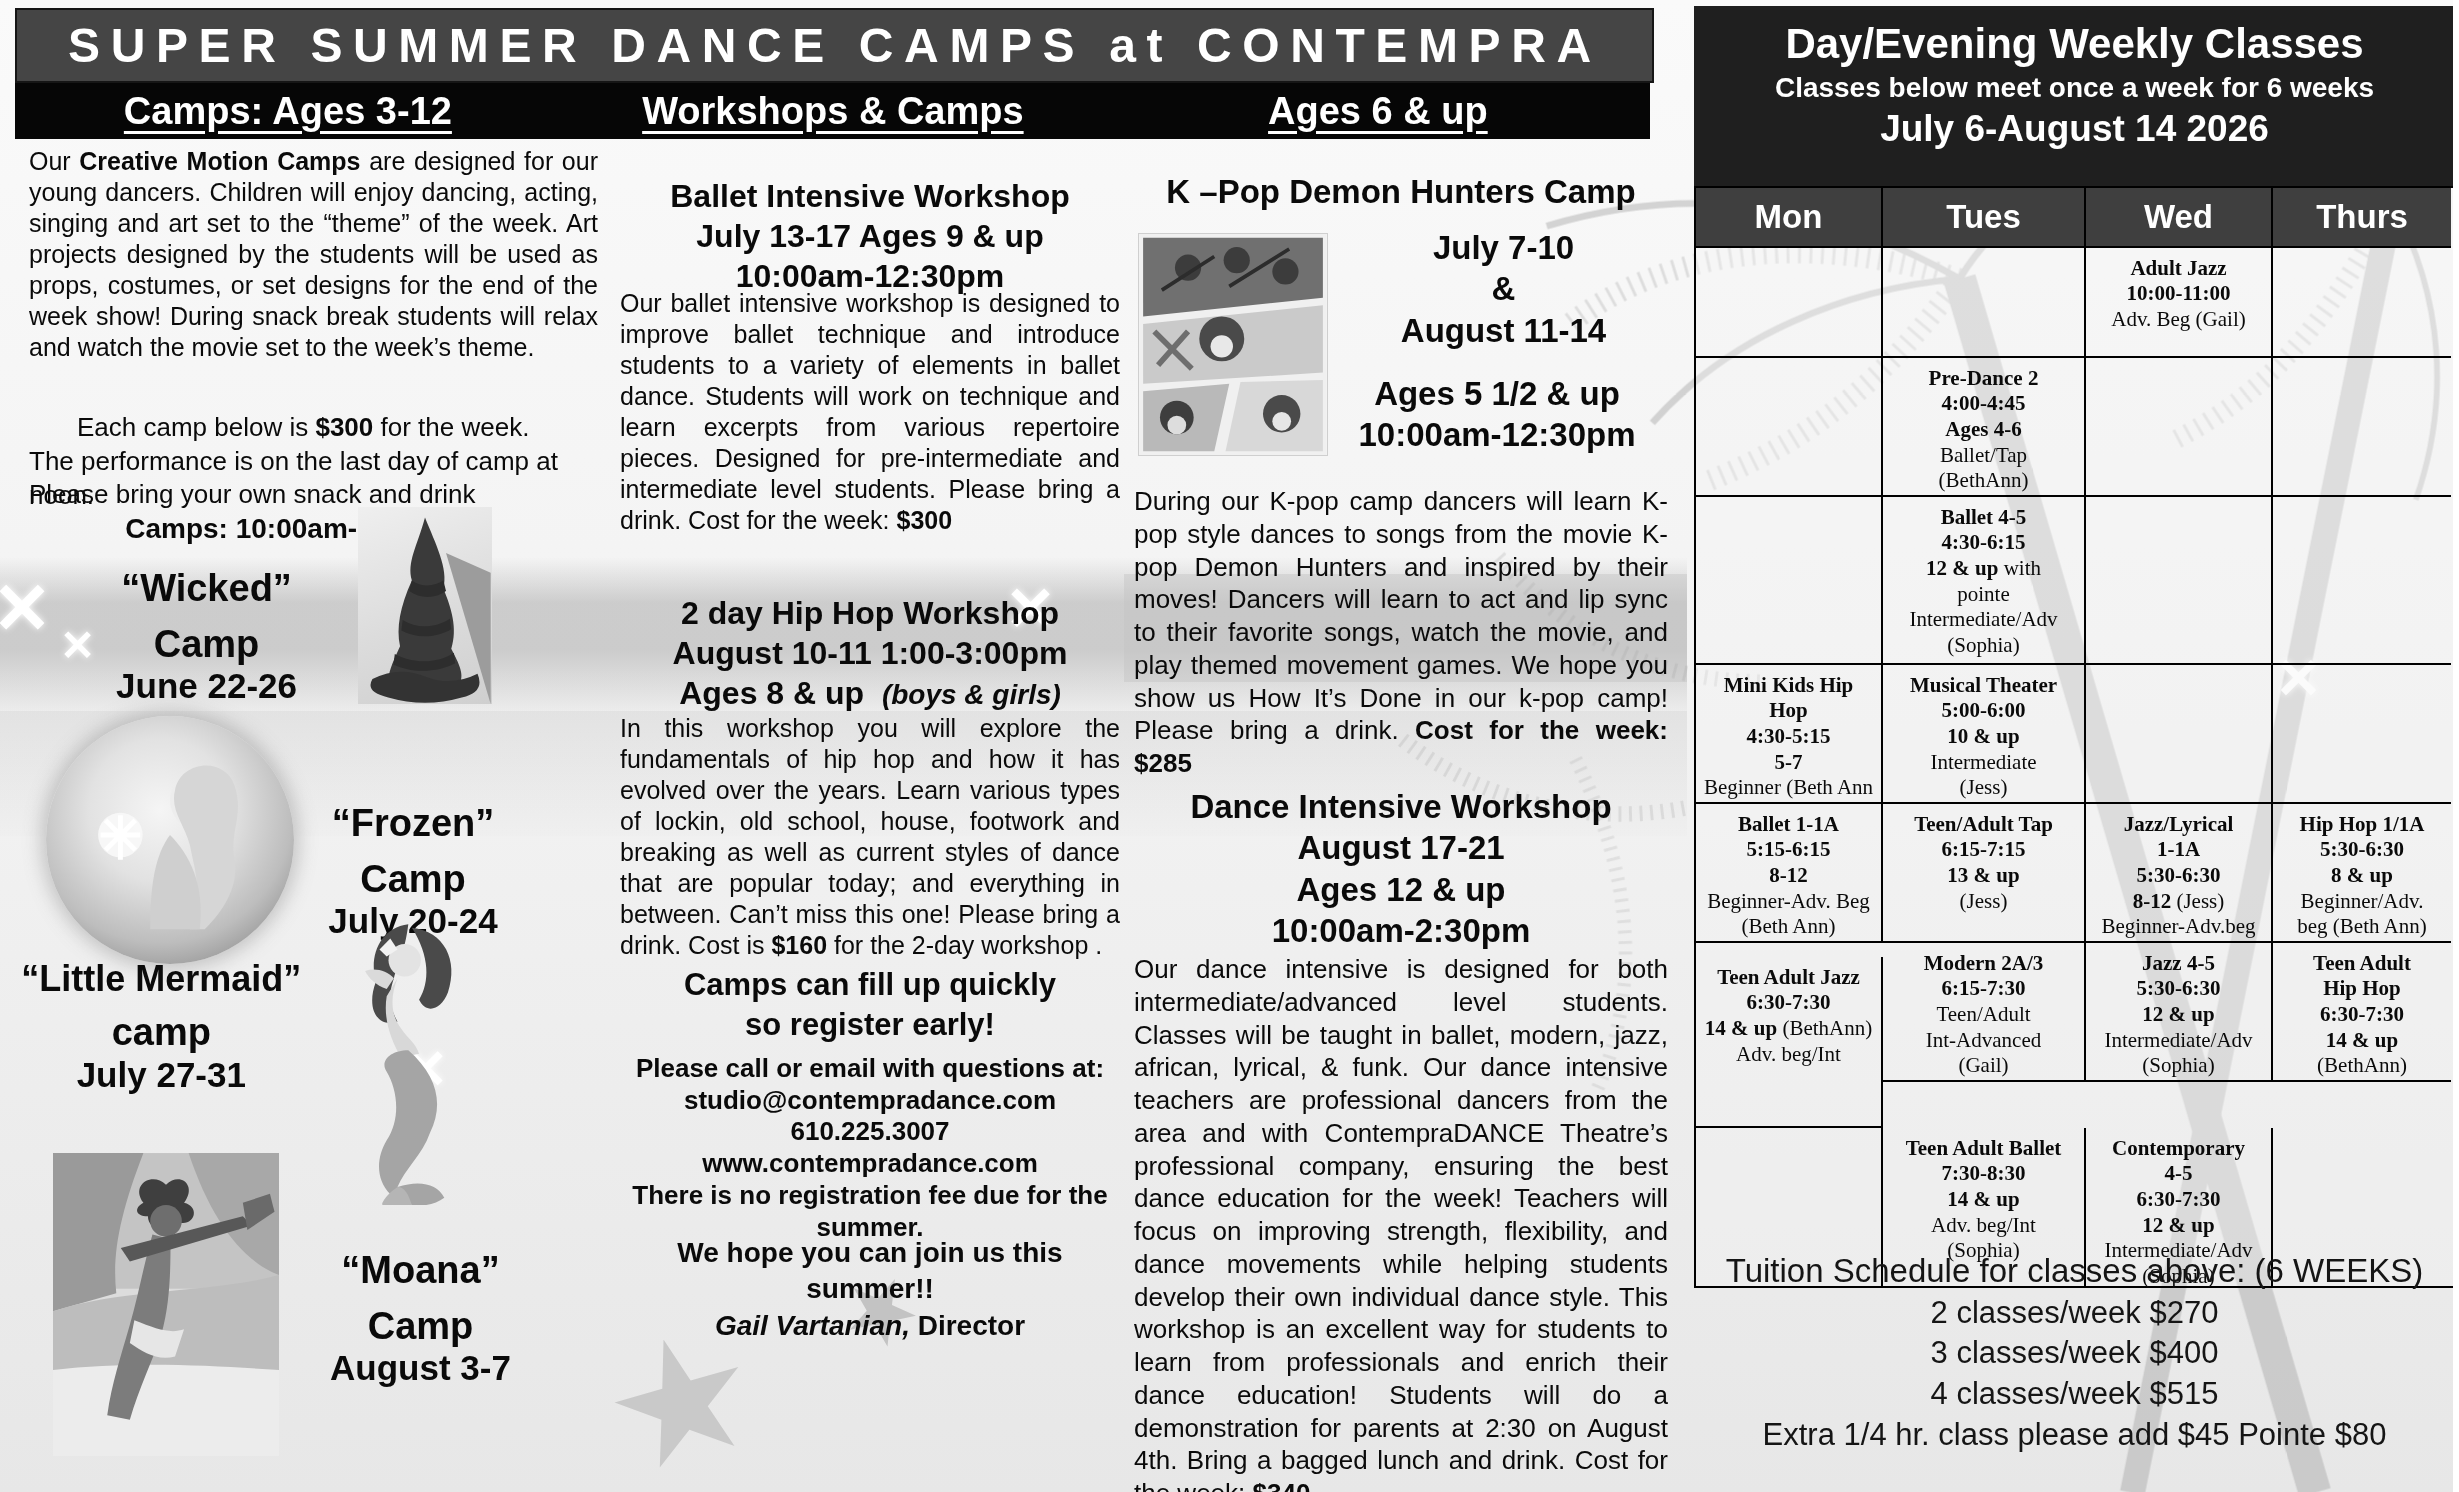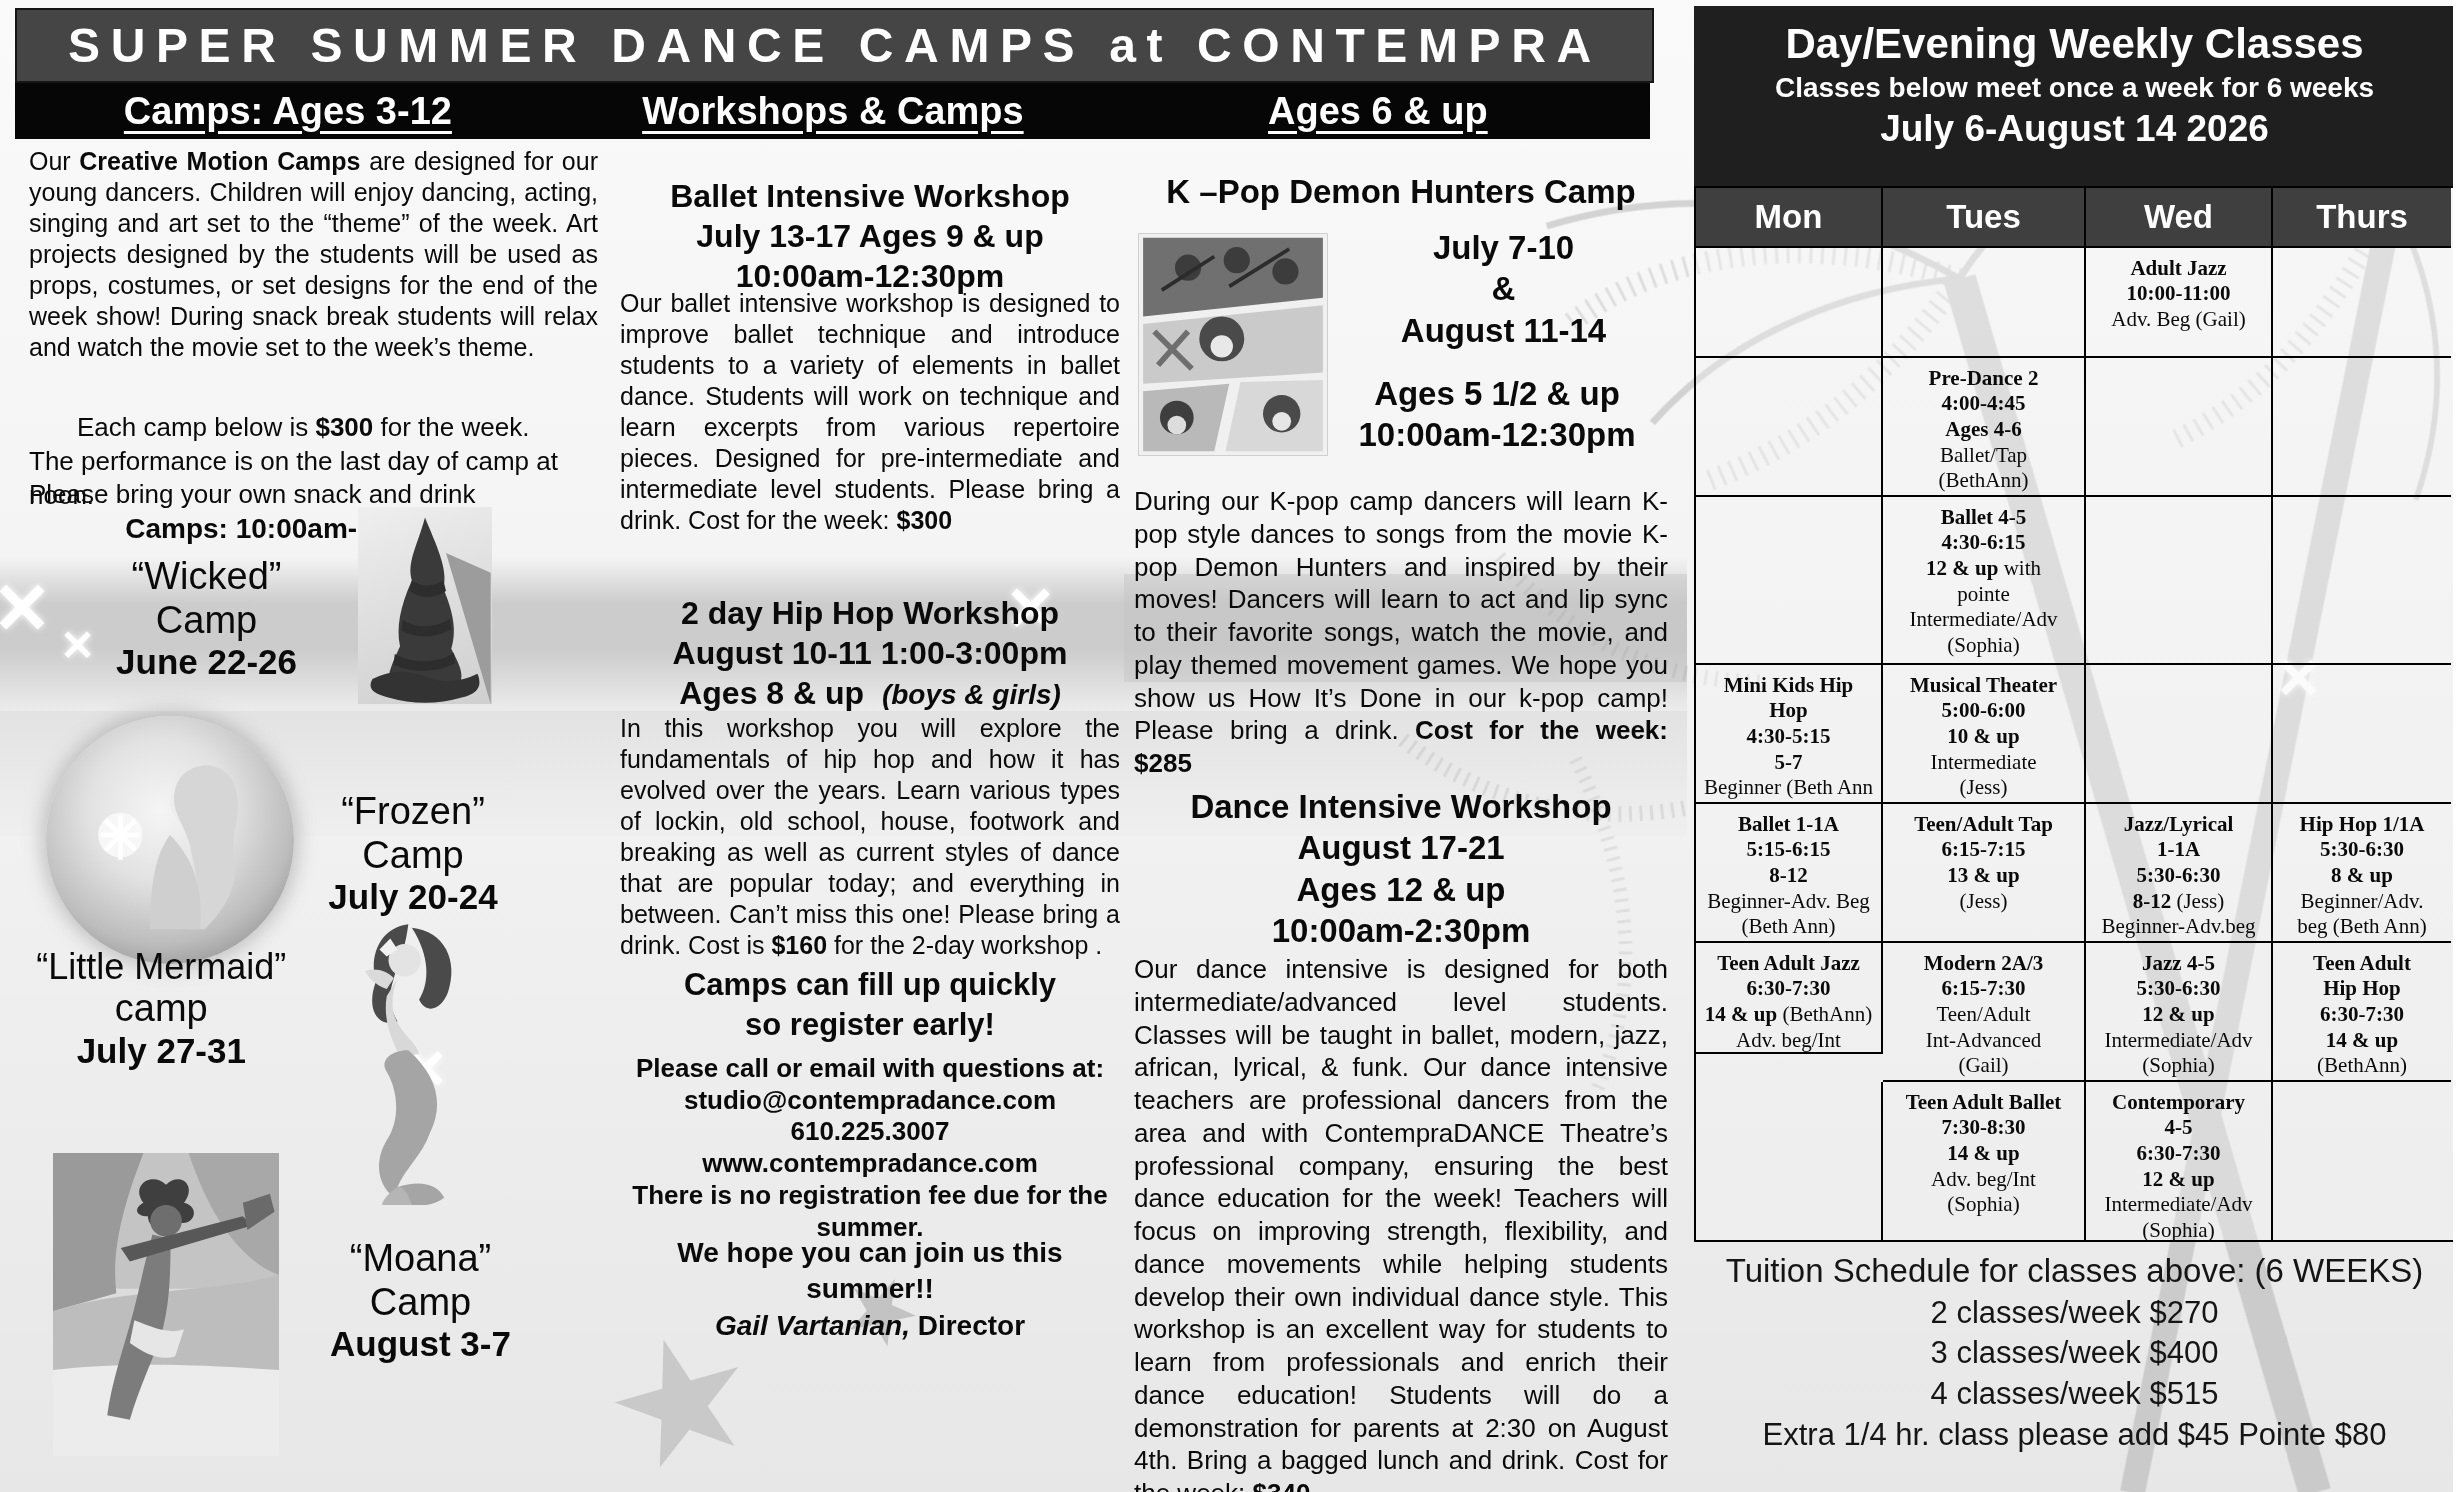--- a/index.html
+++ b/index.html
@@ -22,21 +22,21 @@
   .band{left:0;width:1687px;z-index:0;}
   #band1{top:557px;height:154px;background:linear-gradient(180deg,rgba(140,140,140,0) 0%,rgba(150,150,150,.42) 30%,rgba(165,165,165,.5) 60%,rgba(190,190,190,.12) 100%);}
   #band2{top:711px;height:125px;background:linear-gradient(180deg,rgba(190,190,190,.3),rgba(210,210,210,.05));}
   #band3{left:1124px;top:574px;width:563px;height:108px;background:rgba(195,195,195,.45);z-index:0;}
   #right-edge{left:2453px;top:0;width:6.7px;height:1493px;background:#fff;z-index:2;}
   
   .body26{font-size:25px;line-height:1.24;}
   .body27{font-size:26px;line-height:1.26;}
   .line27{font-size:26px;line-height:1.3;}
   
-  .campname{font-size:38px;font-weight:normal;line-height:1.15;}
+  .campname{font-size:38px;font-weight:bold;line-height:1.15;margin-top:12px;}
   .campdates{font-size:35px;font-weight:bold;line-height:1.15;}
   .midhead{font-size:32px;font-weight:bold;line-height:1.25;}
   .righthead{font-size:33px;font-weight:bold;line-height:1.25;}
   .contact{font-size:26px;font-weight:bold;line-height:1.22;}
   
   .photo{overflow:hidden;}
   #witch-box{left:358px;top:507px;width:134px;height:197px;background:linear-gradient(160deg,#efefef 0%,#dcdcdc 55%,#cfcfcf 100%);}
   #elsa-circle{left:46px;top:716px;width:248px;height:248px;border-radius:50%;
      background:radial-gradient(circle at 46% 38%,#f5f5f5 0%,#e2e2e2 35%,#bdbdbd 65%,#8a8a8a 88%,#777 100%);
      box-shadow:0 0 17.3px 5.8px rgba(120,120,120,.35);}
@@ -349,21 +349,21 @@
           <div class="sched-line"><span class="b">8-12  </span><span>(Jess)</span></div>
           <div class="sched-line"><span>Beginner-Adv.beg</span></div>
         </div>
         <div class="sched-cell" style="height: 139px;">
           <div class="sched-line"><span class="b">Hip Hop 1/1A</span></div>
           <div class="sched-line"><span class="b">5:30-6:30</span></div>
           <div class="sched-line"><span class="b">8 &amp; up</span></div>
           <div class="sched-line"><span>Beginner/Adv.</span></div>
           <div class="sched-line"><span>beg    (Beth Ann)</span></div>
         </div>
-        <div class="sched-cell" style="height: 111px;">
+        <div class="sched-cell" style="height: 171px; margin-top: 14px;">
           <div class="sched-line"><span class="b">Teen Adult Jazz</span></div>
           <div class="sched-line"><span class="b">6:30-7:30</span></div>
           <div class="sched-line"><span class="b">14 &amp; up </span><span>(BethAnn)</span></div>
           <div class="sched-line"><span>Adv. beg/Int</span></div>
         </div>
         <div class="sched-cell" style="height: 139px;">
           <div class="sched-line"><span class="b">Modern 2A/3</span></div>
           <div class="sched-line"><span class="b">6:15-7:30</span></div>
           <div class="sched-line"><span>Teen/Adult</span></div>
           <div class="sched-line"><span>Int-Advanced</span></div>

